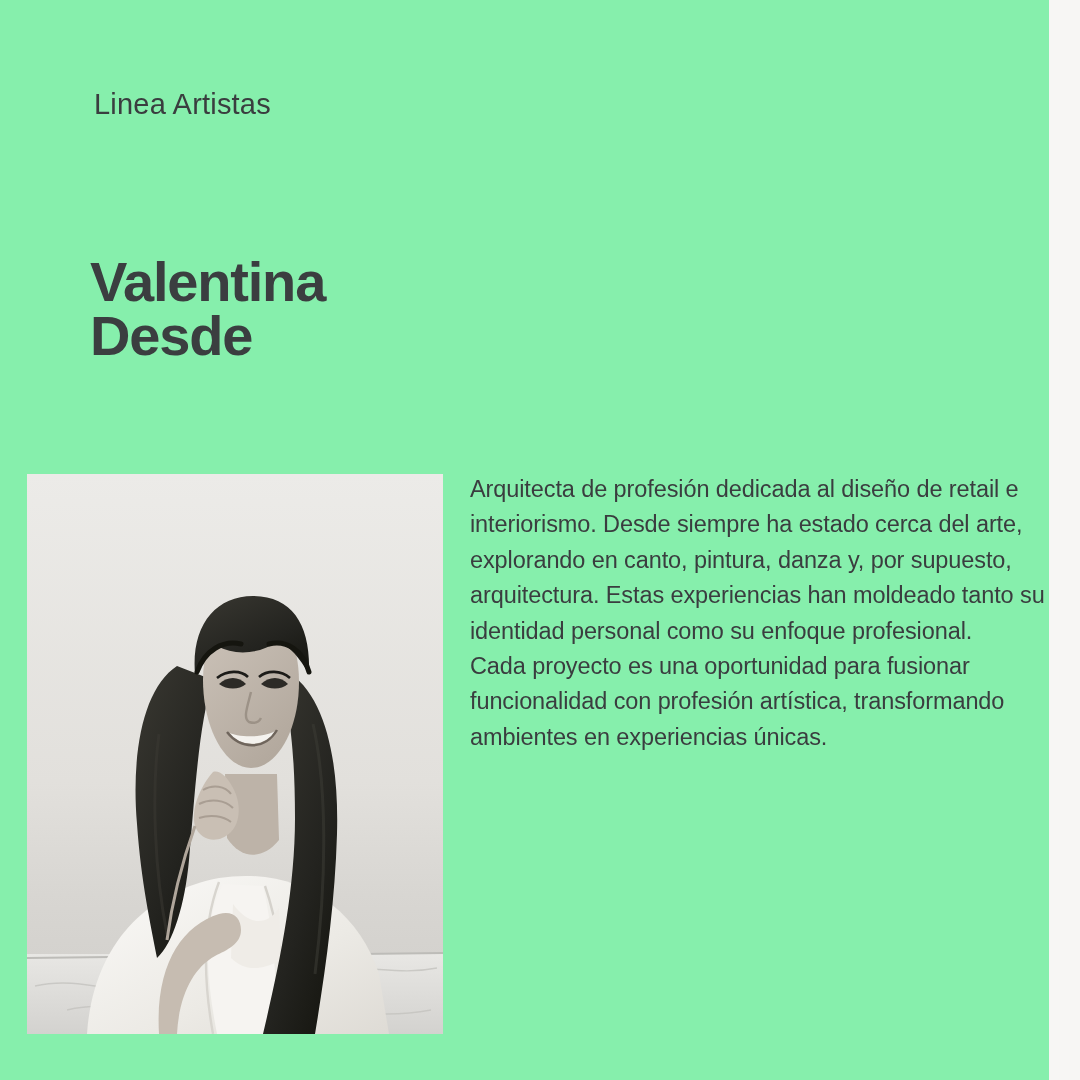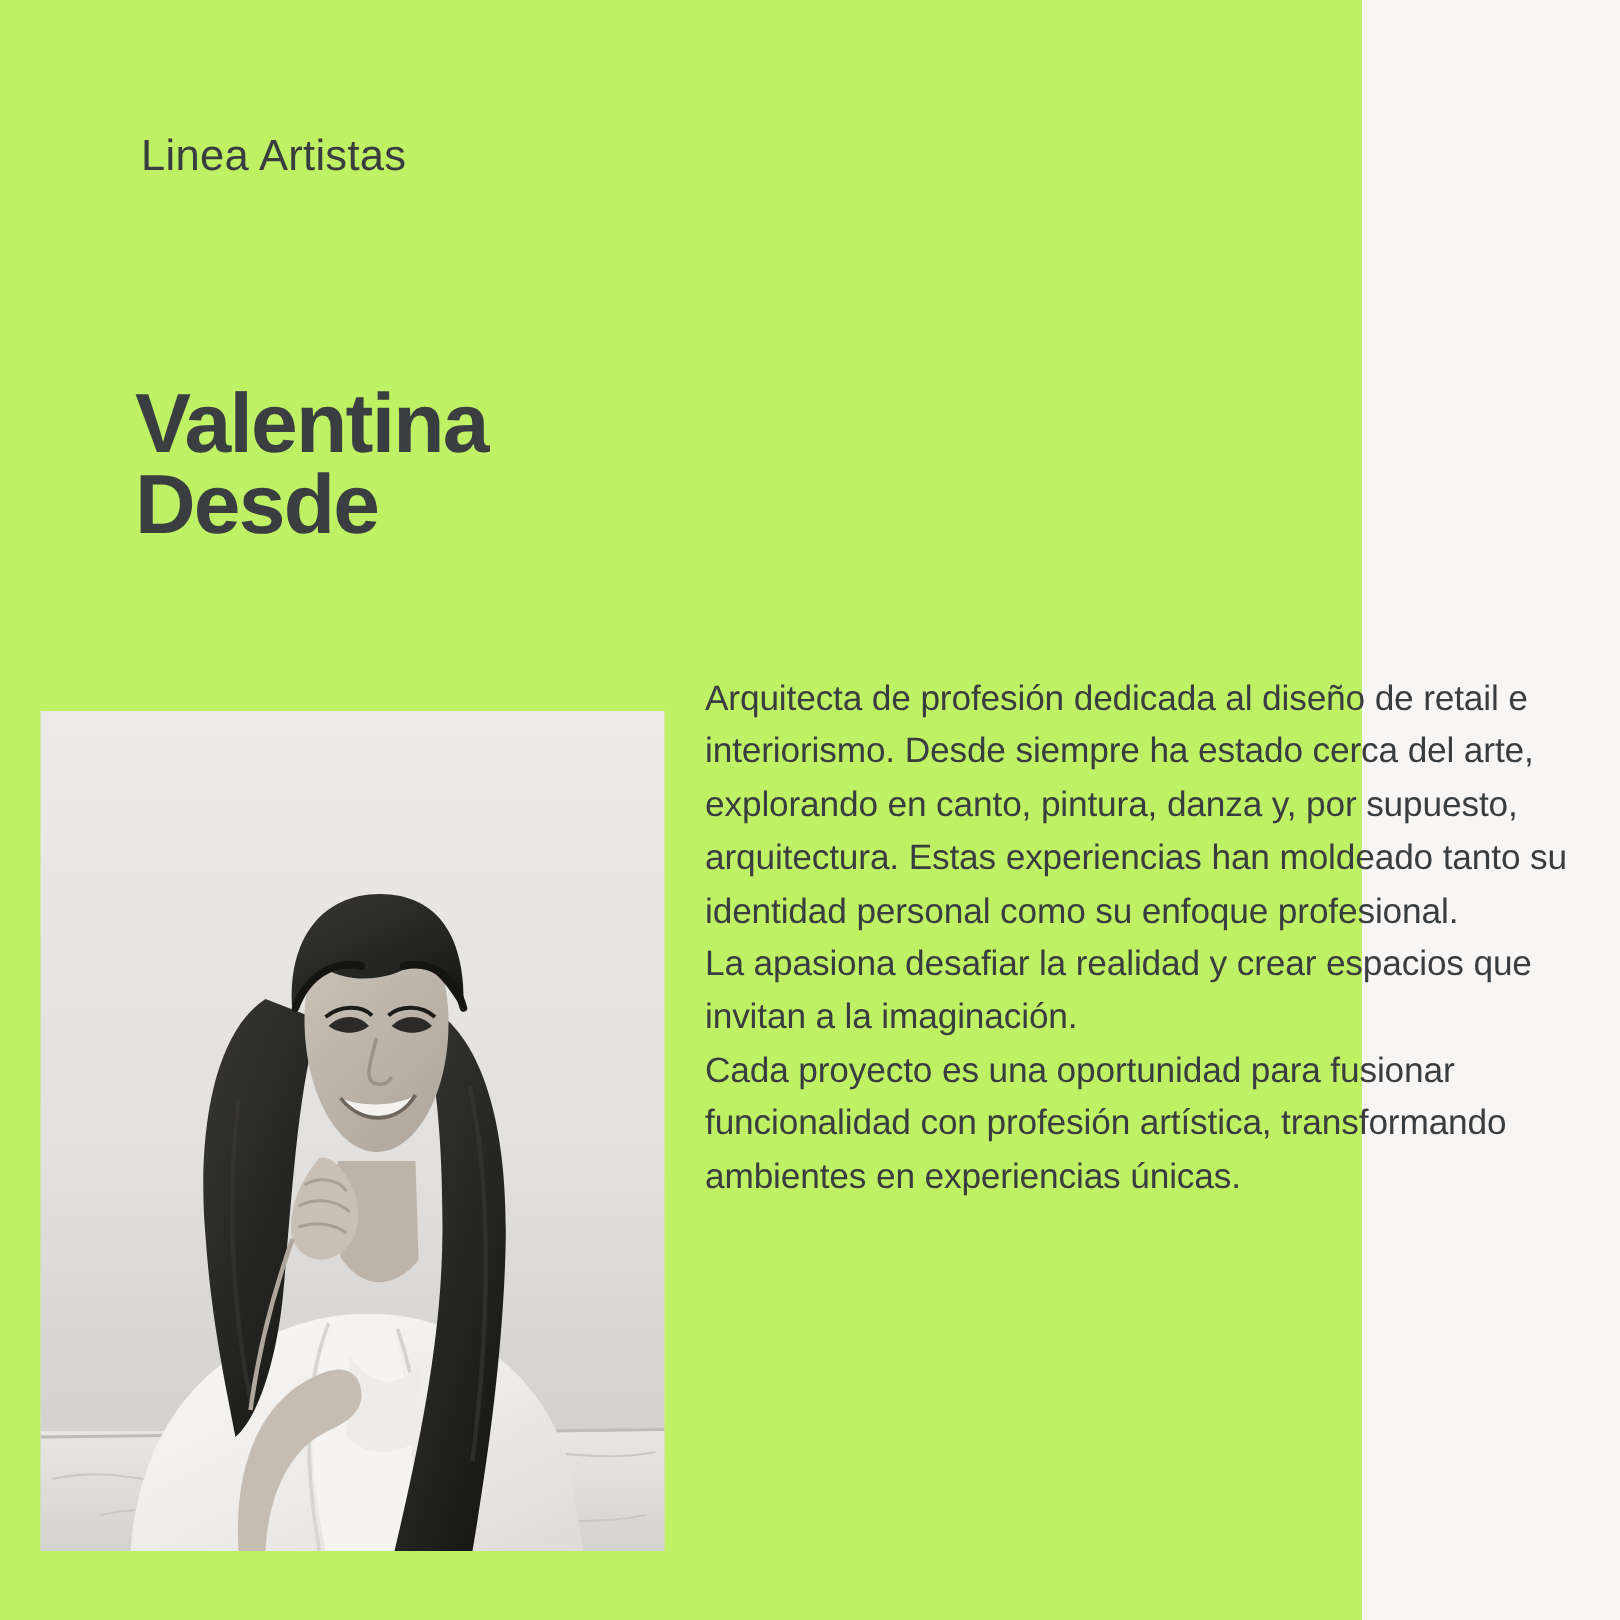--- a/index.html
+++ b/index.html
@@ -11,23 +11,23 @@
     height: 1080px;
     background: #f7f6f4;
     font-family: "Liberation Sans", sans-serif;
     color: #2f3234;
     overflow: hidden;
     position: relative;
   }
 
   .page {
     position: relative;
-    width: 908px;
+    width: 1049px;
     height: 1080px;
-    background: #bef264;
+    background: #86efac;
   }
 
   
   .eyebrow {
     position: absolute;
     left: 94px;
     top: 88px;
     font-size: 29px;
     letter-spacing: 0.2px;
     color: #3a3d3f;
@@ -81,21 +81,21 @@
     height: 560px;
     overflow: hidden;
     background: #dedad5;
   }
   .portrait svg { display: block; }
 
   
   .bio {
     position: absolute;
     left: 470px;
-    top: 448px;
+    top: 472px;
     width: 590px;
     font-size: 23.5px;
     line-height: 35.4px;
     color: #3a3d3f;
     font-weight: 400;
     letter-spacing: -0.1px;
   }
   .bio p {
     margin: 0;
   }
@@ -198,17 +198,16 @@
         </g>
         <path d="M168 352 C 158 380, 146 420, 140 466" stroke="#b0a69b" stroke-width="3" fill="none"></path>
 
         <rect x="0" y="0" width="416" height="560" fill="none"></rect>
       </g>
     </svg>
   </div>
 
   <div class="bio">
     <p>Arquitecta de profesión dedicada al diseño de retail e interiorismo. Desde siempre ha estado cerca del arte, explorando en canto, pintura, danza y, por supuesto, arquitectura. Estas experiencias han moldeado tanto su identidad personal como su enfoque profesional.</p>
-    <p>La apasiona desafiar la realidad y crear espacios que invitan a la imaginación.</p>
     <p>Cada proyecto es una oportunidad para fusionar funcionalidad con profesión artística, transformando ambientes en experiencias únicas.</p>
   </div>
 
 </div>
 
 </body></html>

